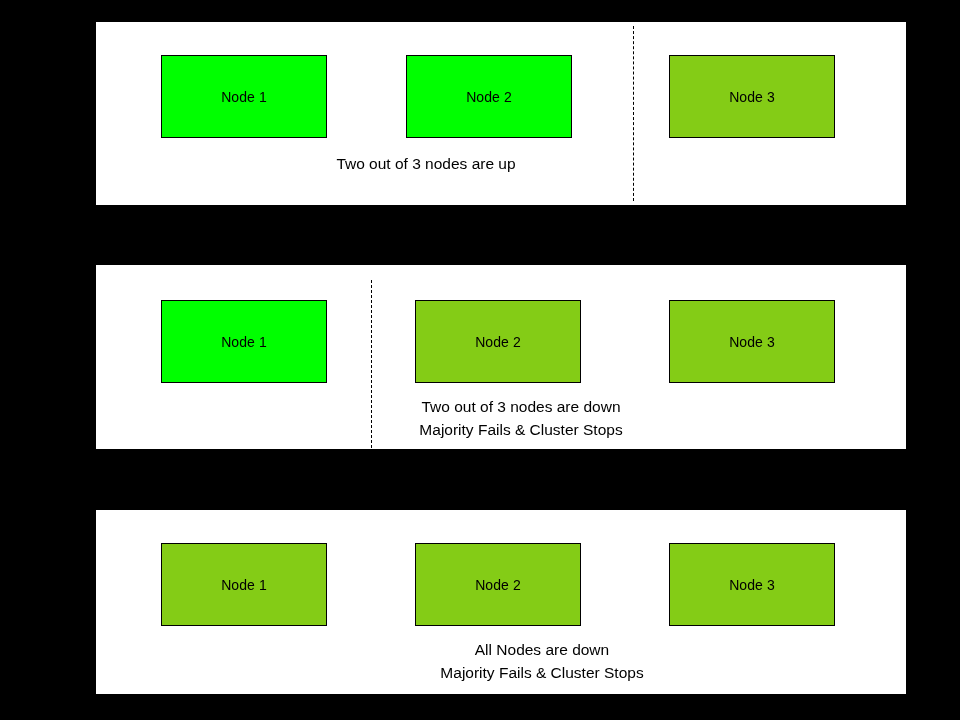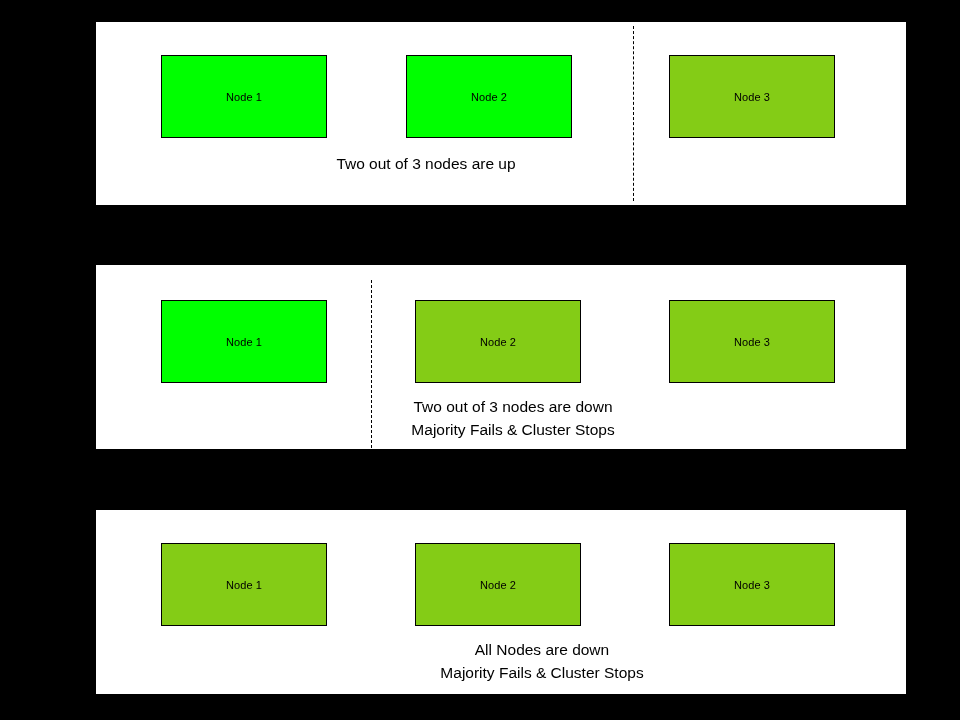--- a/index.html
+++ b/index.html
@@ -37,21 +37,21 @@
   #panel-2 { left: 96px; top: 510px; width: 810px; height: 184px; }
 
   
   .node-box {
     position: absolute;
     box-sizing: border-box;
     border: 1.5px solid #000000;
     display: flex;
     align-items: center;
     justify-content: center;
-    font-size: 11px;
+    font-size: 14px;
     color: #000000;
     letter-spacing: 0.1px;
   }
   .node-box.up   { background: #00ff00; }
   .node-box.down { background: #84cc16; }
 
   
   #panel-0 .node-0 { left: 65px;  top: 33px; width: 166px; height: 83px; }
   #panel-0 .node-1 { left: 310px; top: 33px; width: 166px; height: 83px; }
   #panel-0 .node-2 { left: 573px; top: 33px; width: 166px; height: 83px; }
@@ -78,21 +78,21 @@
   
   .caption {
     position: absolute;
     text-align: center;
     font-size: 15.5px;
     line-height: 23px;
     color: #000000;
     white-space: nowrap;
   }
   #panel-0 .caption { left: 0;   top: 130px; width: 660px; }
-  #panel-1 .caption { left: 12px; top: 130px; width: 810px; text-align: center; }
+  #panel-1 .caption { left: 20px; top: 130px; width: 810px; text-align: center; }
   #panel-2 .caption { left: 0;   top: 128px; width: 892px; }
 
   #panel-1 .caption { text-align: center; }
   #panel-1 .caption .caption-line { display: block; }
   .caption-line { display: block; }
 </style>
 </head>
 <body>
 
 <div class="diagram-canvas">

